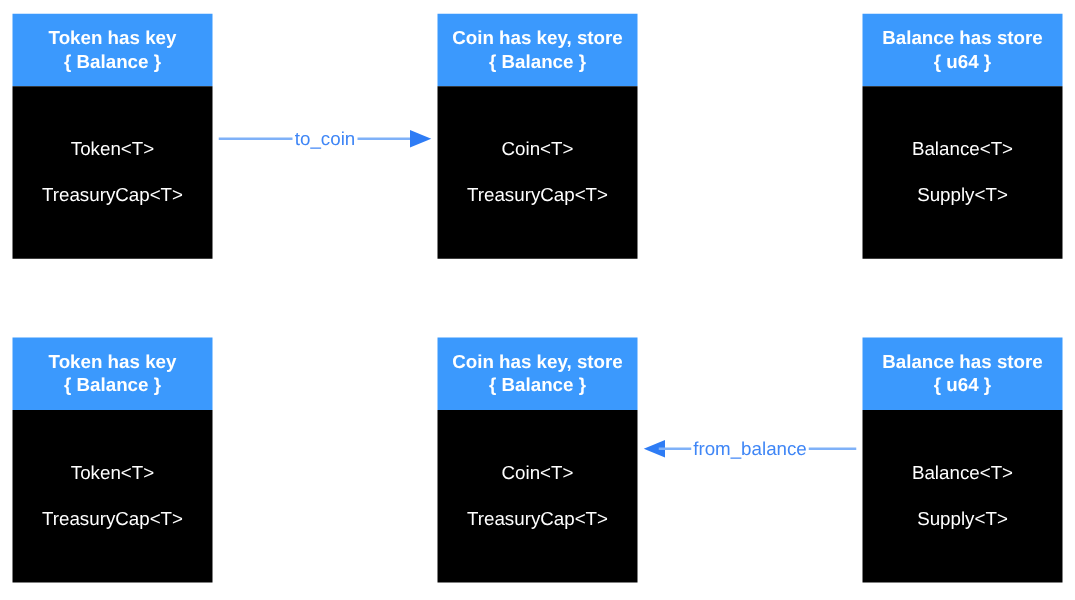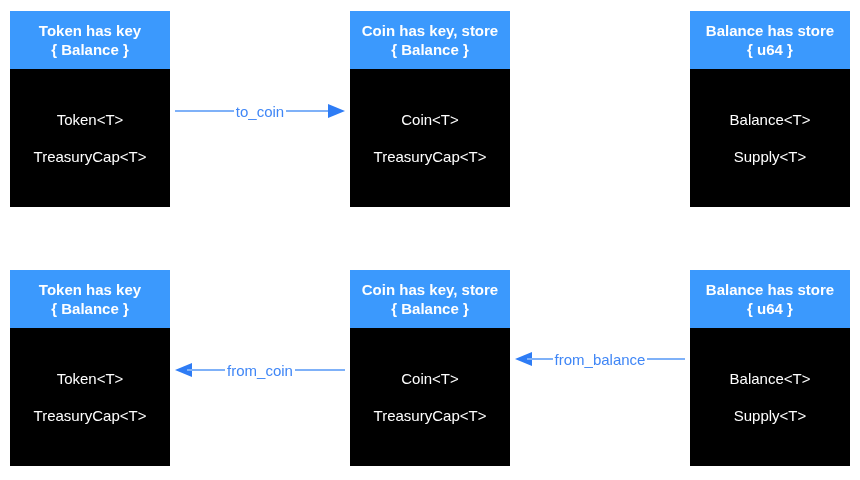--- a/index.html
+++ b/index.html
@@ -178,25 +178,20 @@
     <div class="box-header">
       <span>Balance has store</span>
       <span>{ u64 }</span>
     </div>
     <div class="box-body">
       <span>Balance&lt;T&gt;</span>
       <span>Supply&lt;T&gt;</span>
     </div>
   </div>
 
-  <div class="arrow left a2">
-    <div class="arrow-head"></div>
-    <div class="arrow-line"></div>
-    <span class="arrow-label">from_coin</span>
-  </div>
 
   <div class="arrow left a3">
     <div class="arrow-head"></div>
     <div class="arrow-line"></div>
     <span class="arrow-label">from_balance</span>
   </div>
 
 </div>
 
 </body></html>

